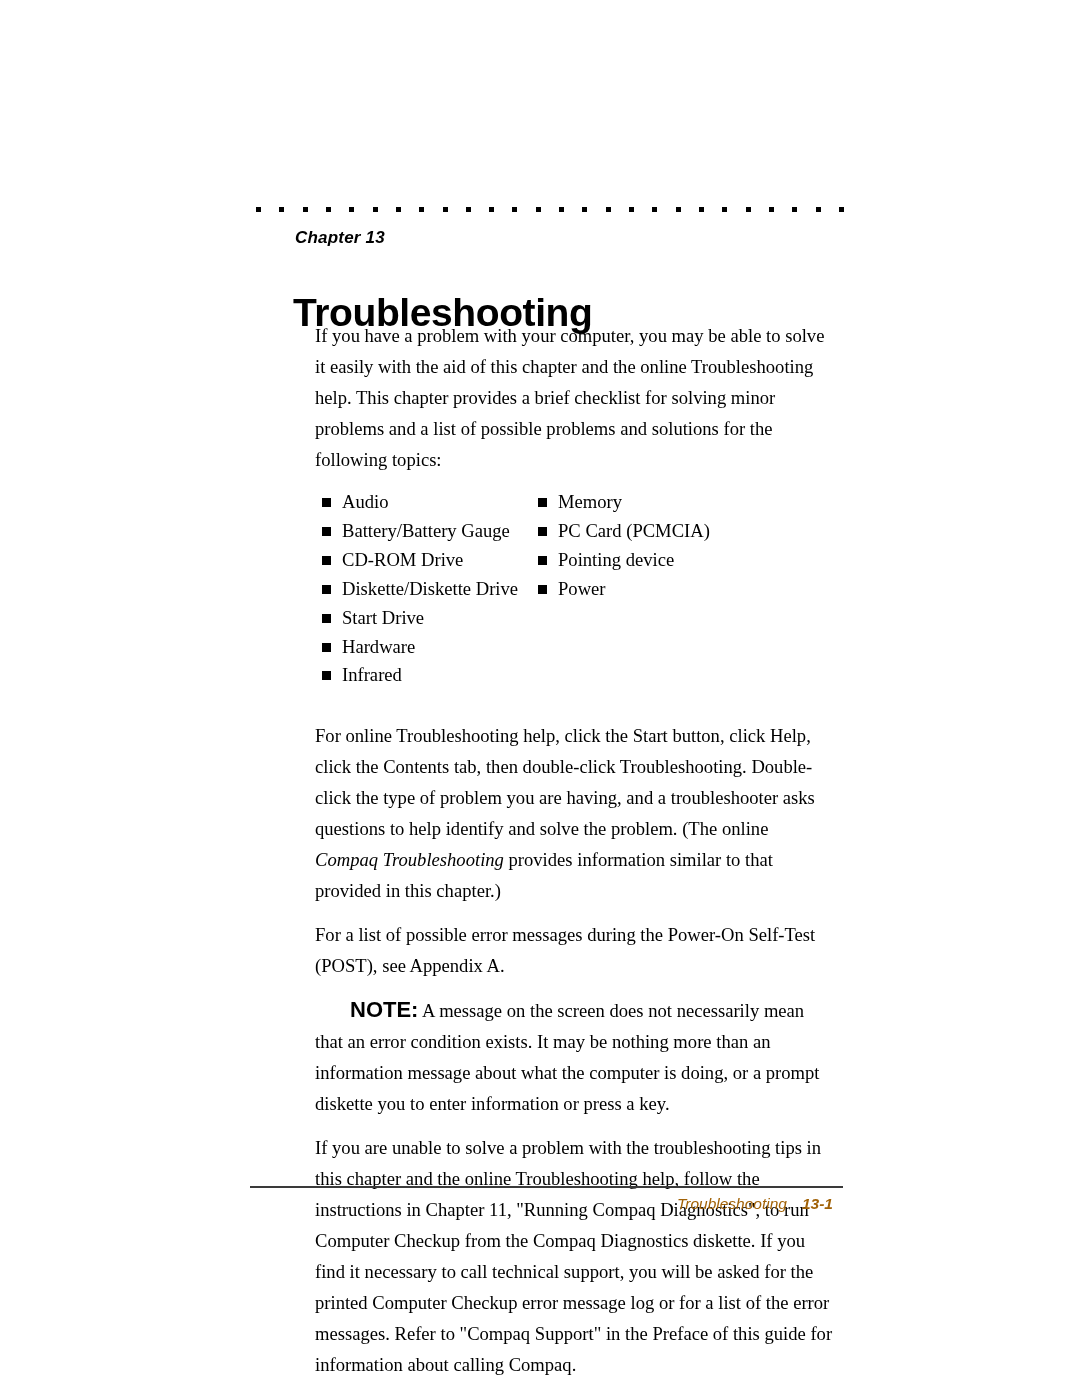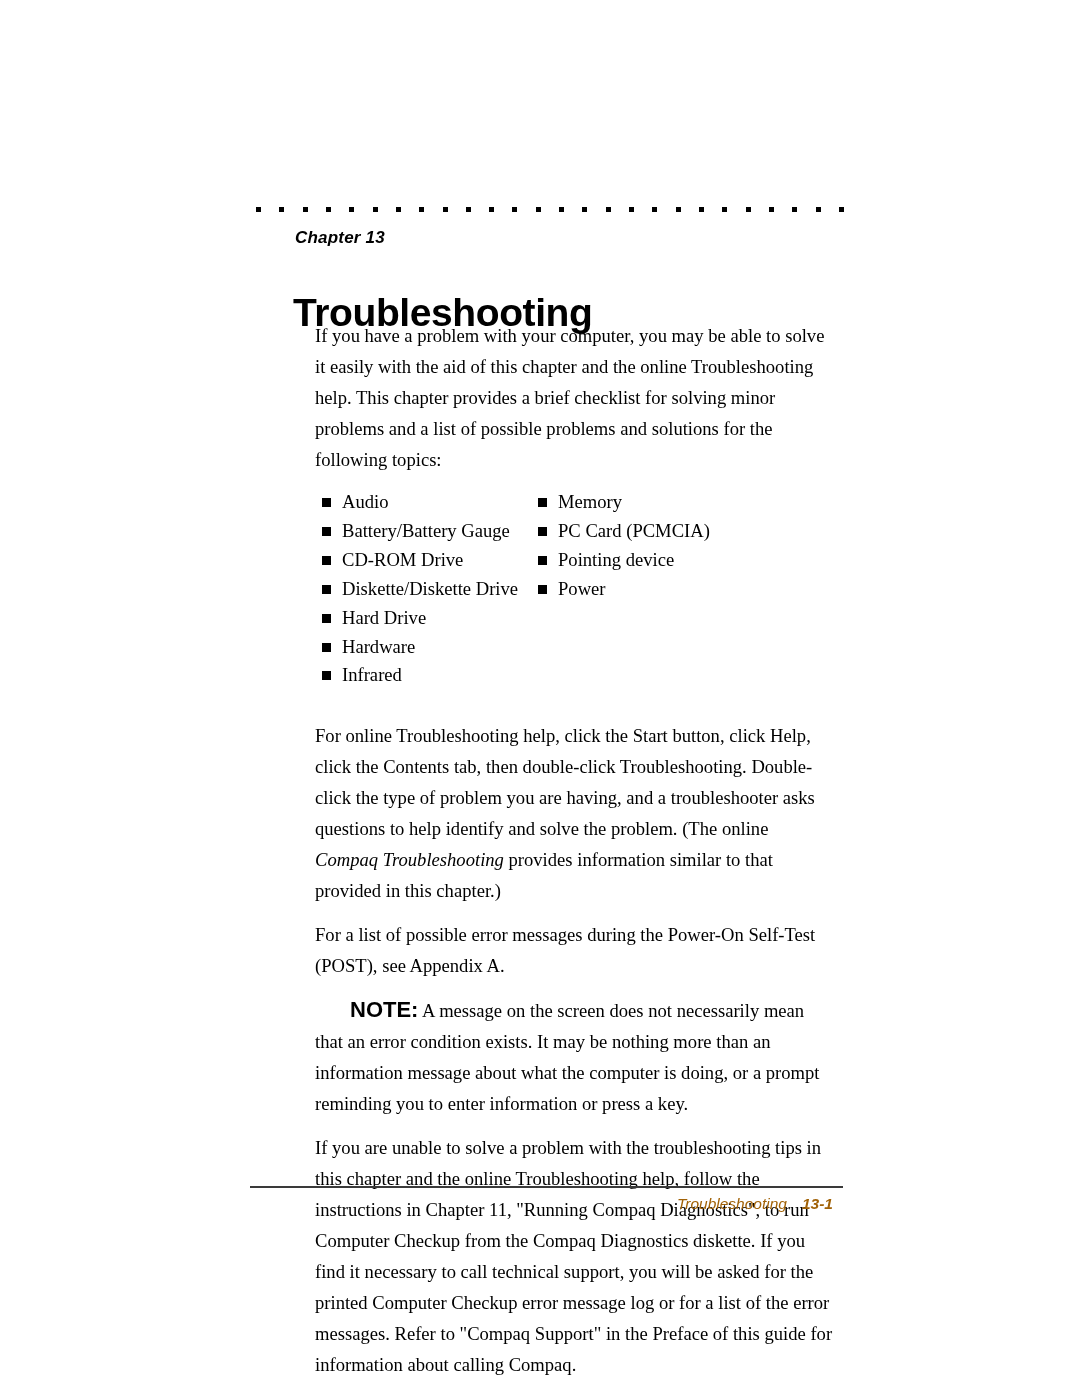--- a/index.html
+++ b/index.html
@@ -211,21 +211,21 @@
         <div class="topic">
           <span class="bullet"></span>
           <span class="topic-text">CD-ROM Drive</span>
         </div>
         <div class="topic">
           <span class="bullet"></span>
           <span class="topic-text">Diskette/Diskette Drive</span>
         </div>
         <div class="topic">
           <span class="bullet"></span>
-          <span class="topic-text">Hard Drive</span>
+          <span class="topic-text">Start Drive</span>
         </div>
         <div class="topic">
           <span class="bullet"></span>
           <span class="topic-text">Hardware</span>
         </div>
         <div class="topic">
           <span class="bullet"></span>
           <span class="topic-text">Infrared</span>
         </div>
       </div>
@@ -248,21 +248,21 @@
           <span class="topic-text">Power</span>
         </div>
       </div>
 
     </div>
 
     <p class="body"><span>For online Troubleshooting help, click the Start button, click Help, click the Contents tab, then double-click Troubleshooting. Double-click the type of problem you are having, and a troubleshooter asks questions to help identify and solve the problem. (The online </span><span class="it">Compaq Troubleshooting</span><span> provides information similar to that provided in this chapter.)</span></p>
 
     <p class="body">For a list of possible error messages during the Power-On Self-Test (POST), see Appendix A.</p>
 
-    <p class="body"><span class="note-label">NOTE:</span><span class="note-body"> A message on the screen does not necessarily mean that an error condition exists. It may be nothing more than an information message about what the computer is doing, or a prompt reminding you to enter information or press a key.</span></p>
+    <p class="body"><span class="note-label">NOTE:</span><span class="note-body"> A message on the screen does not necessarily mean that an error condition exists. It may be nothing more than an information message about what the computer is doing, or a prompt diskette you to enter information or press a key.</span></p>
 
     <p class="body">If you are unable to solve a problem with the troubleshooting tips in this chapter and the online Troubleshooting help, follow the instructions in Chapter 11, "Running Compaq Diagnostics", to run Computer Checkup from the Compaq Diagnostics diskette. If you find it necessary to call technical support, you will be asked for the printed Computer Checkup error message log or for a list of the error messages. Refer to "Compaq Support" in the Preface of this guide for information about calling Compaq.</p>
 
   </div>
 
   <div class="footer-rule"></div>
   <div class="footer-text">
     <span class="footer-chapter">Troubleshooting</span><span class="footer-page">13-1</span>
   </div>
 

